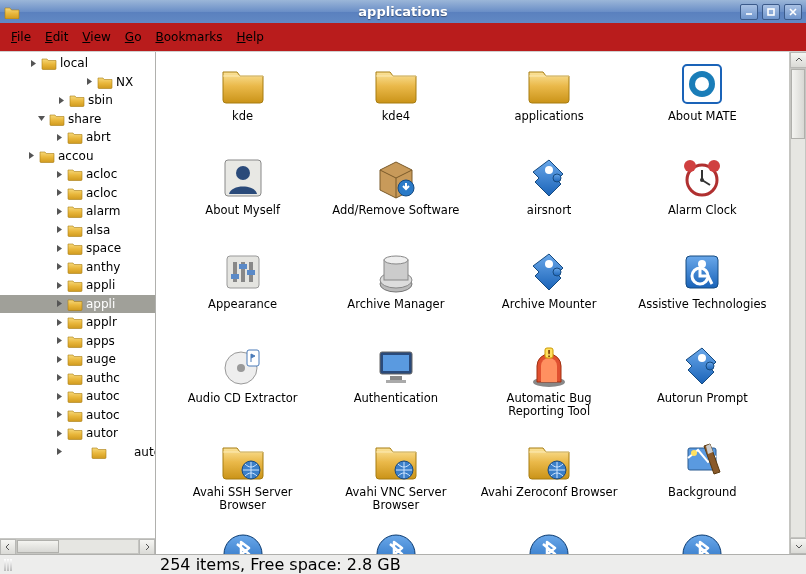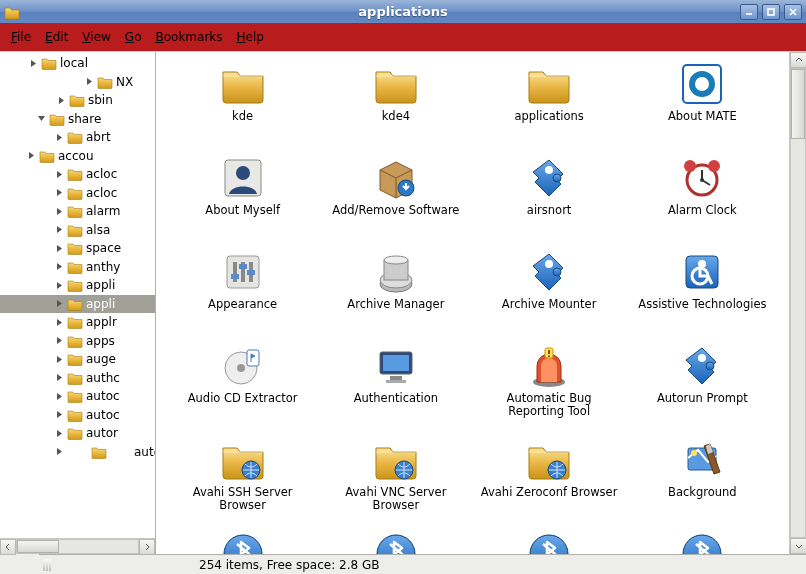--- a/index.html
+++ b/index.html
@@ -44,21 +44,21 @@
 .item .ic { width: 48px; height: 48px; display:flex; align-items:center; justify-content:center; }
 .item .cap { font-size: 11.5px; line-height: 13px; max-width: 140px; margin-top: 2px;}
 
 
 .vscroll { width: 17px; background:#e4e4e0; display:flex; flex-direction:column; border-left:1px solid #c5c5c1;}
 .vscroll .sb-btn{width:17px;height:16px;}
 .vscroll .sb-track{flex:1;}
 .vscroll .sb-thumb-v{height:15%;width:100%;background:linear-gradient(to right,#f4f4f1,#d8d8d4);border:1px solid #b0b0ac;}
 
 
-.statusbar { height: 20px; border-top: 1px solid #b0b0ad; background: #ededec; display:flex; align-items:center; padding: 0 4px; font-size: 12px; margin-left: 39px;}
+.statusbar { height: 20px; border-top: 1px solid #b0b0ad; background: #ededec; display:flex; align-items:center; padding: 0 4px; font-size: 16px;}
 .statusbar .handle{width:156px;display:flex;gap:1px;}
 .statusbar .handle span{width:2px;height:12px;background:linear-gradient(to bottom,#fff,#bbb);}
 </style>
 </head>
 <body>
 
 <svg width="0" height="0" style="position:absolute">
   <defs>
     <linearGradient id="folderGrad" x1="0" y1="0" x2="0" y2="1">
       <stop offset="0" stop-color="#f7d97a"></stop>

